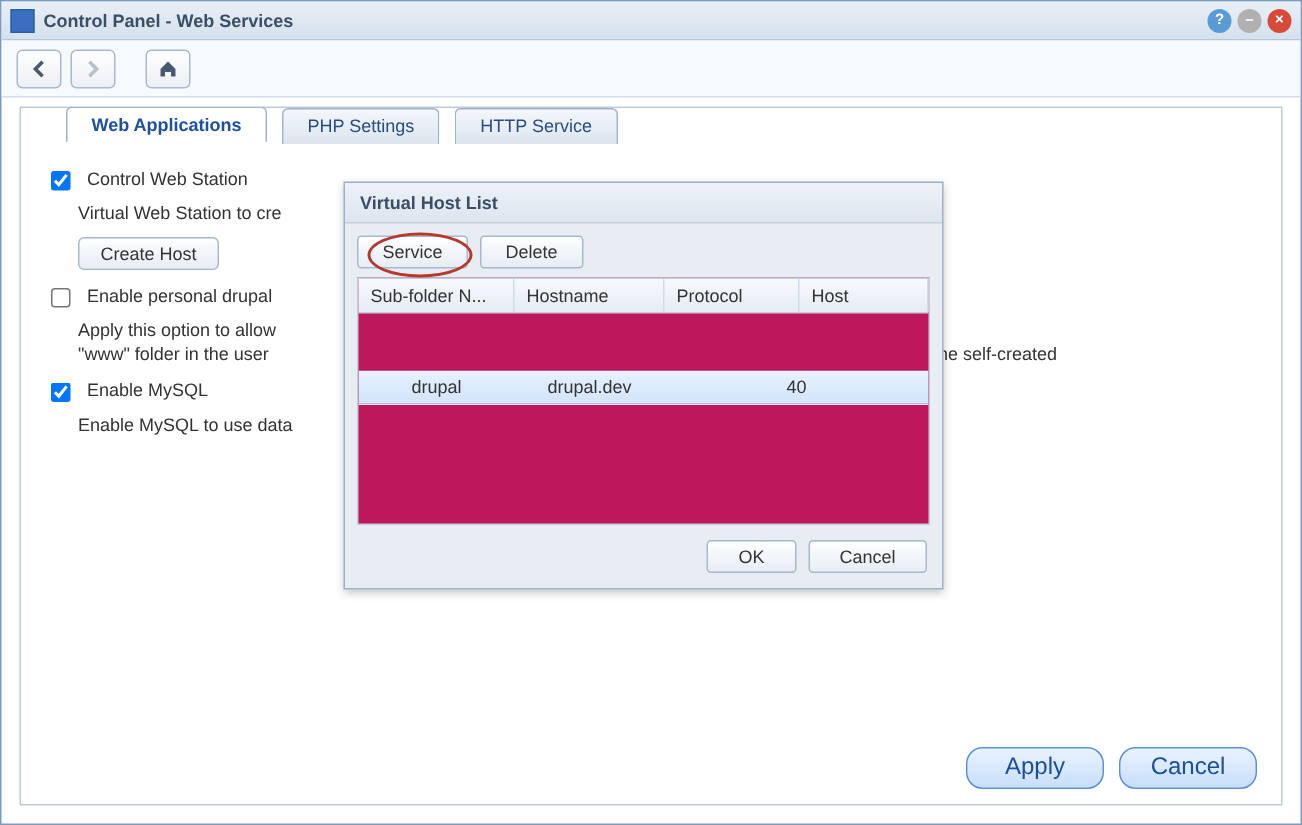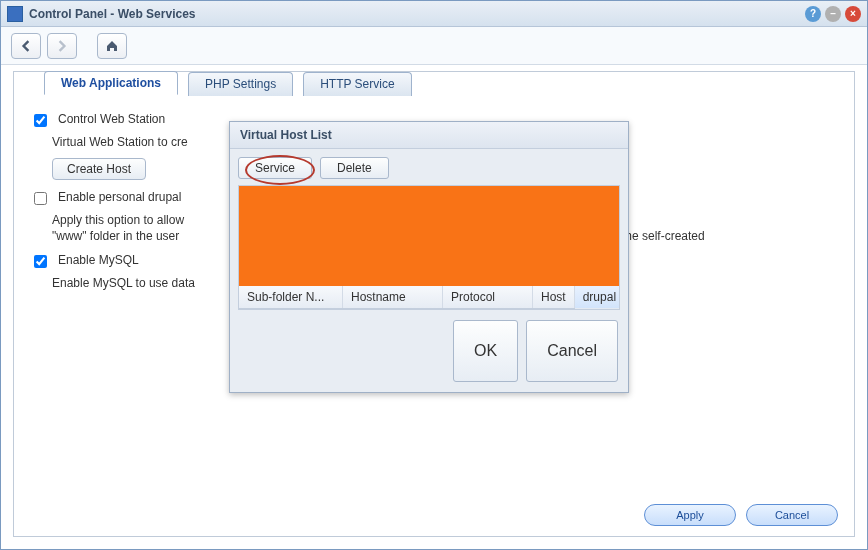--- a/index.html
+++ b/index.html
@@ -96,21 +96,21 @@
 
   .footer {
     position:absolute; right:16px; bottom:10px; display:flex; gap:10px;
   }
   .pill-btn {
     min-width: 92px; text-align:center;
     padding: 4px 20px;
     border:1px solid #5d8fd6;
     border-radius: 11px;
     background: linear-gradient(#e9f3ff,#c8defb);
-    color:#1c4e99; cursor:pointer; font-size:11px;
+    color:#1c4e99; cursor:pointer; font-size:16px;
   }
 
   .modal {
     position:absolute; left:228px; top:120px; width:400px; height:272px;
     border:1px solid #9fb0c6;
     background:#e8edf3;
     box-shadow: 0 2px 6px rgba(0,0,0,.25);
     display:flex; flex-direction:column;
   }
   .modal-title {
@@ -119,36 +119,36 @@
     border-bottom:1px solid #c3cedd;
   }
   .modal-toolbar { padding:8px 8px 6px; display:flex; gap:8px; }
   .m-btn {
     padding:3px 16px;
     background: linear-gradient(#fdfefe,#e7edf4);
     border:1px solid #a9b8cc; border-radius:3px;
     color:#333; cursor:pointer; font-size:12px;
   }
   .grid {
-    margin:0 8px; flex:1; background:#f97316; border:1px solid #c3cedd;
-    display:flex; align-items:flex-end;
+    margin:0 8px; flex:1; background:#be185d; border:1px solid #c3cedd;
+    display:flex; flex-direction:column;
   }
   .grid-head { display:flex; background: linear-gradient(#f7f9fc,#e6ecf4); border-bottom:1px solid #c3cedd;}
   .gh { padding:4px 8px; border-right:1px solid #d3dbe6; color:#333;}
   .col-a{width:104px}.col-b{width:100px}.col-c{width:90px}.col-d{flex:1}
   .grid-row { display:flex; border-bottom:1px solid #e4eaf2; }
   .grid-row.sel { background: linear-gradient(#e8f1fe,#d2e4fb); }
   .gc { padding:4px 8px; text-align:center; color:#333;}
-  .grid-body { flex:1; overflow:auto;}
+  .grid-body { flex:1; overflow:auto;margin-top:38px;}
   .modal-footer { padding:10px 10px 10px; display:flex; gap:8px; justify-content:flex-end;}
   .mf-btn {
-    padding:21px 20px;
+    padding:3px 20px;
     background: linear-gradient(#fdfefe,#e7edf4);
     border:1px solid #a9b8cc; border-radius:3px;
-    color:#333; cursor:pointer; font-size:16px;
+    color:#333; cursor:pointer; font-size:12px;
   }
 
   .annot-ellipse {
     position:absolute; left:244px; top:154px; width:70px; height:30px;
     border:2px solid #b53a2e; border-radius:50%;
     pointer-events:none;
   }
 </style>
 </head>
 <body>

